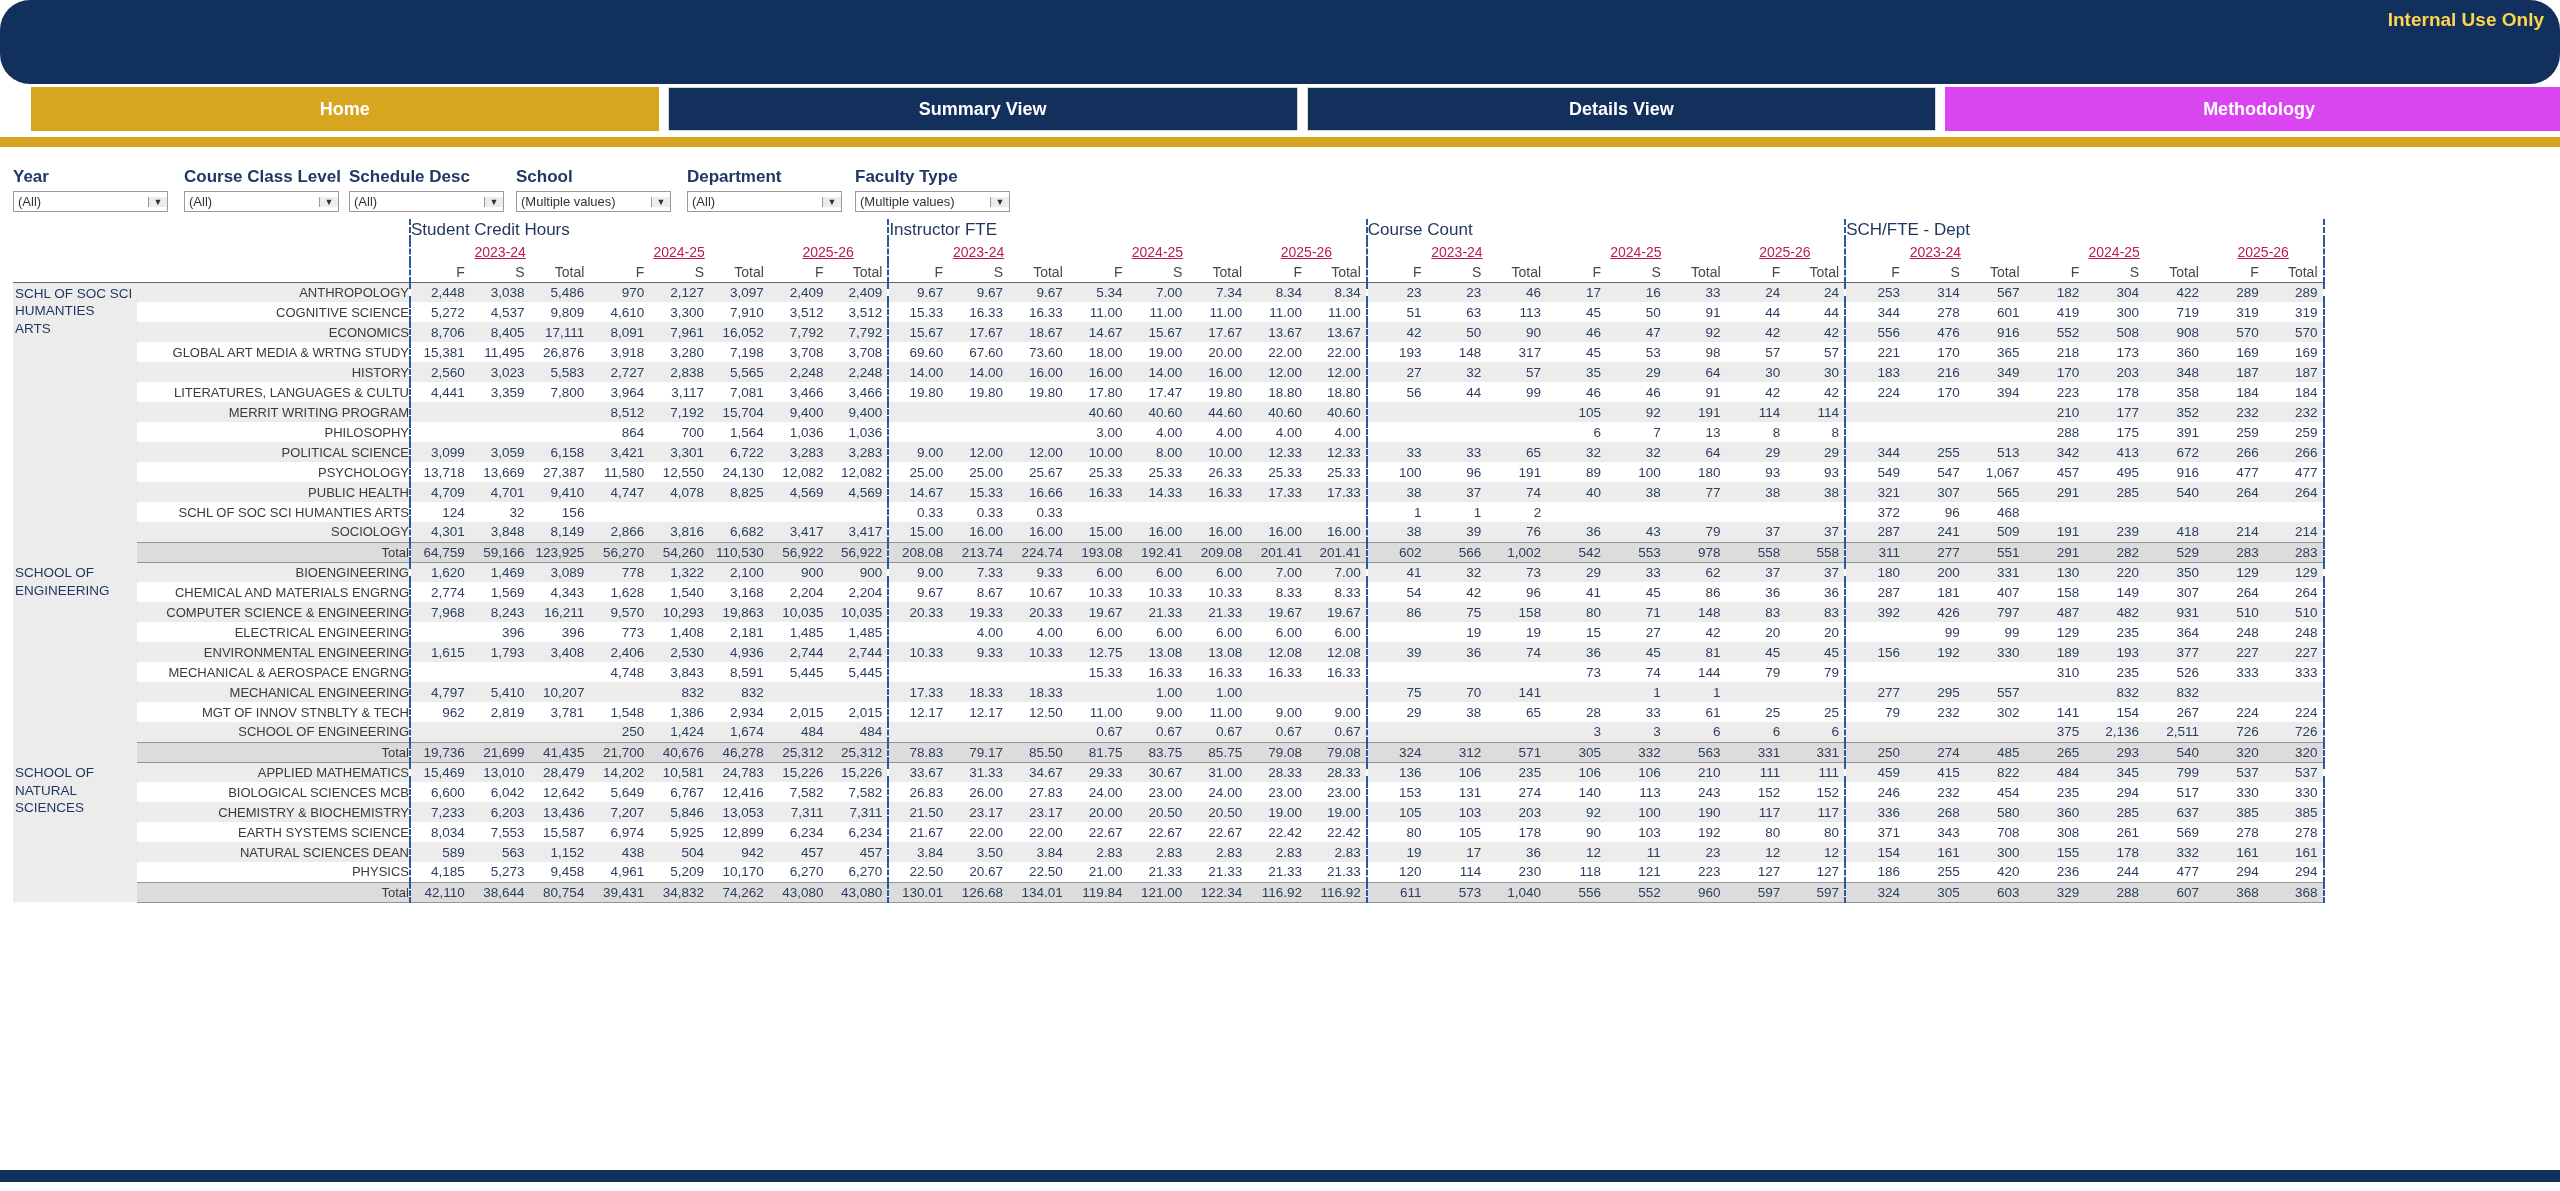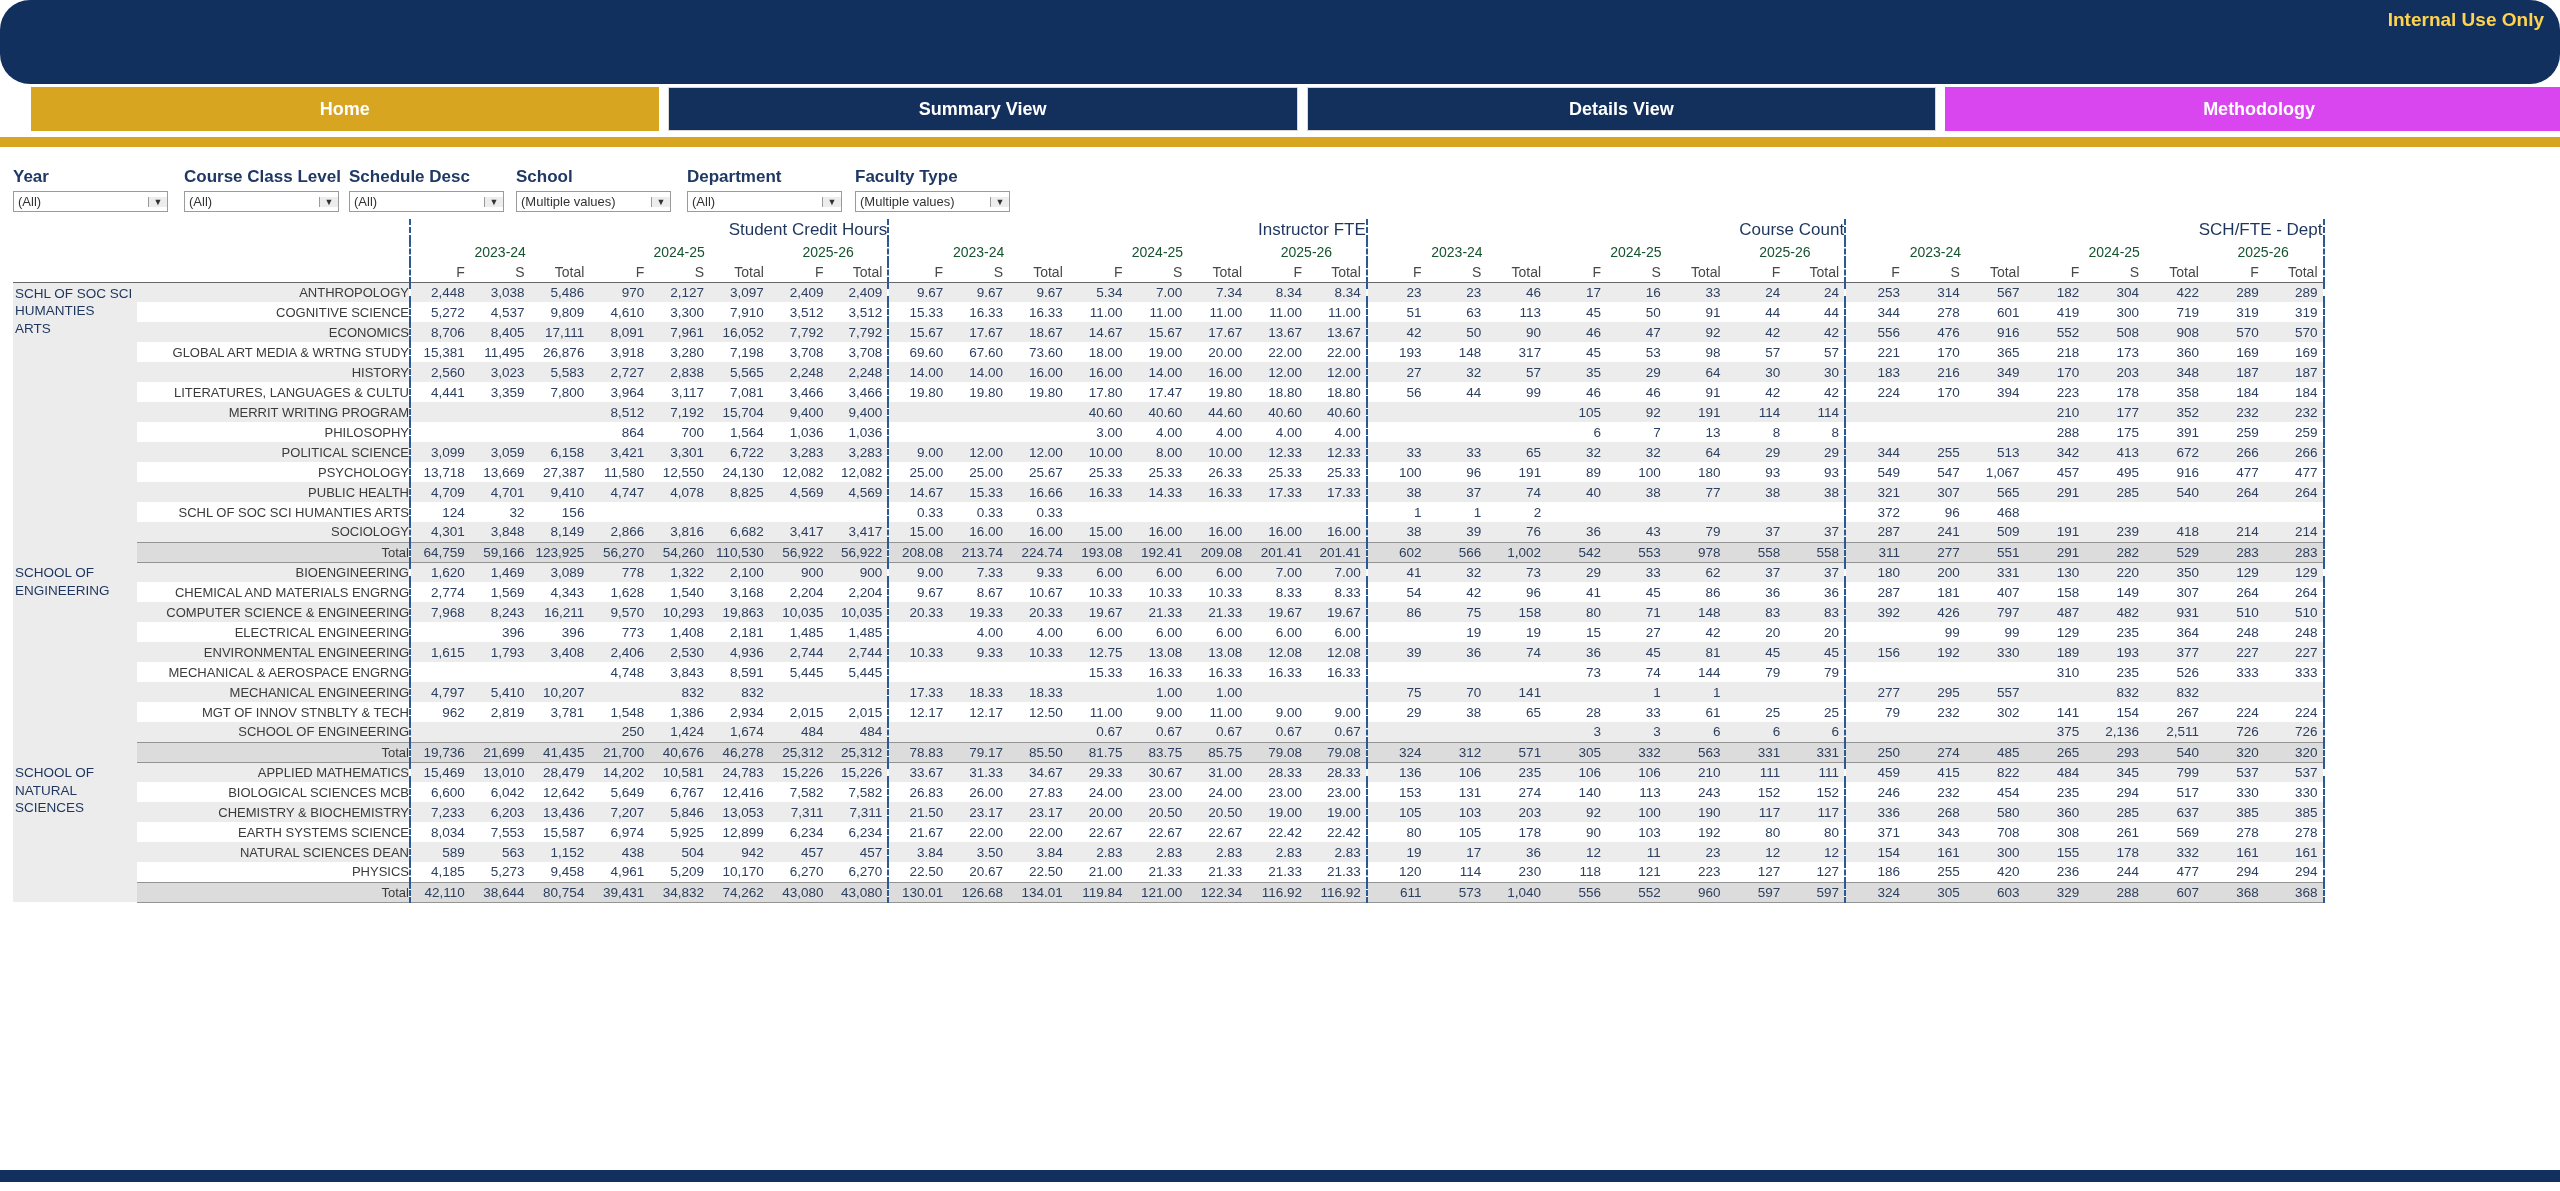--- a/index.html
+++ b/index.html
@@ -29,22 +29,22 @@
              border:1px solid #9b9b9b; display:flex; align-items:center; }
   .fvalue  { flex:1; font-size:13px; color:#333333; padding-left:4px; line-height:19px;
              white-space:nowrap; overflow:hidden; }
   .fcaret  { width:19px; background:#ededed; border-left:1px solid #9b9b9b;
              display:flex; align-items:center; justify-content:center; font-size:9px; color:#333; }
 
   
   #grid { position:absolute; left:13px; top:219px; border-collapse:collapse; table-layout:fixed; }
   col.c-school { width:124px; } col.c-dept { width:273px; } col.c-num { width:59.8px; }
   th, td { font-weight:normal; vertical-align:middle; }
-  th.measure { height:22px; font-size:17px; color:#1e355e; text-align:right; white-space:nowrap; }
-  th.year    { height:21px; font-size:14px; color:#14532d; text-align:center; }
+  th.measure { height:22px; font-size:17px; color:#1e355e; text-align:left; white-space:nowrap; }
+  th.year    { height:21px; font-size:14px; color:#be185d; text-align:center;text-decoration:underline; }
   th.colhead { height:20px; font-size:14px; color:#474747; text-align:right;
                padding-right:5px; border-bottom:1px solid #666666; }
   th.corner  { border-bottom:1px solid #666666; }
   td.num  { height:20px; font-size:13.5px; color:#2d3f5e; text-align:right;
             padding-right:5px; white-space:nowrap; overflow:hidden; }
   td.dept { height:20px; font-size:13px; color:#3b3b3b; text-align:right; padding-left:3px;
             white-space:nowrap; overflow:hidden;margin-left:13px; }
   tr.r0 td { background:#ececec; }
   tr.r1 td { background:#ffffff; }
   tr.total td { background:#dcdcdc; border-top:1px solid #949494; border-bottom:1px solid #949494; }

